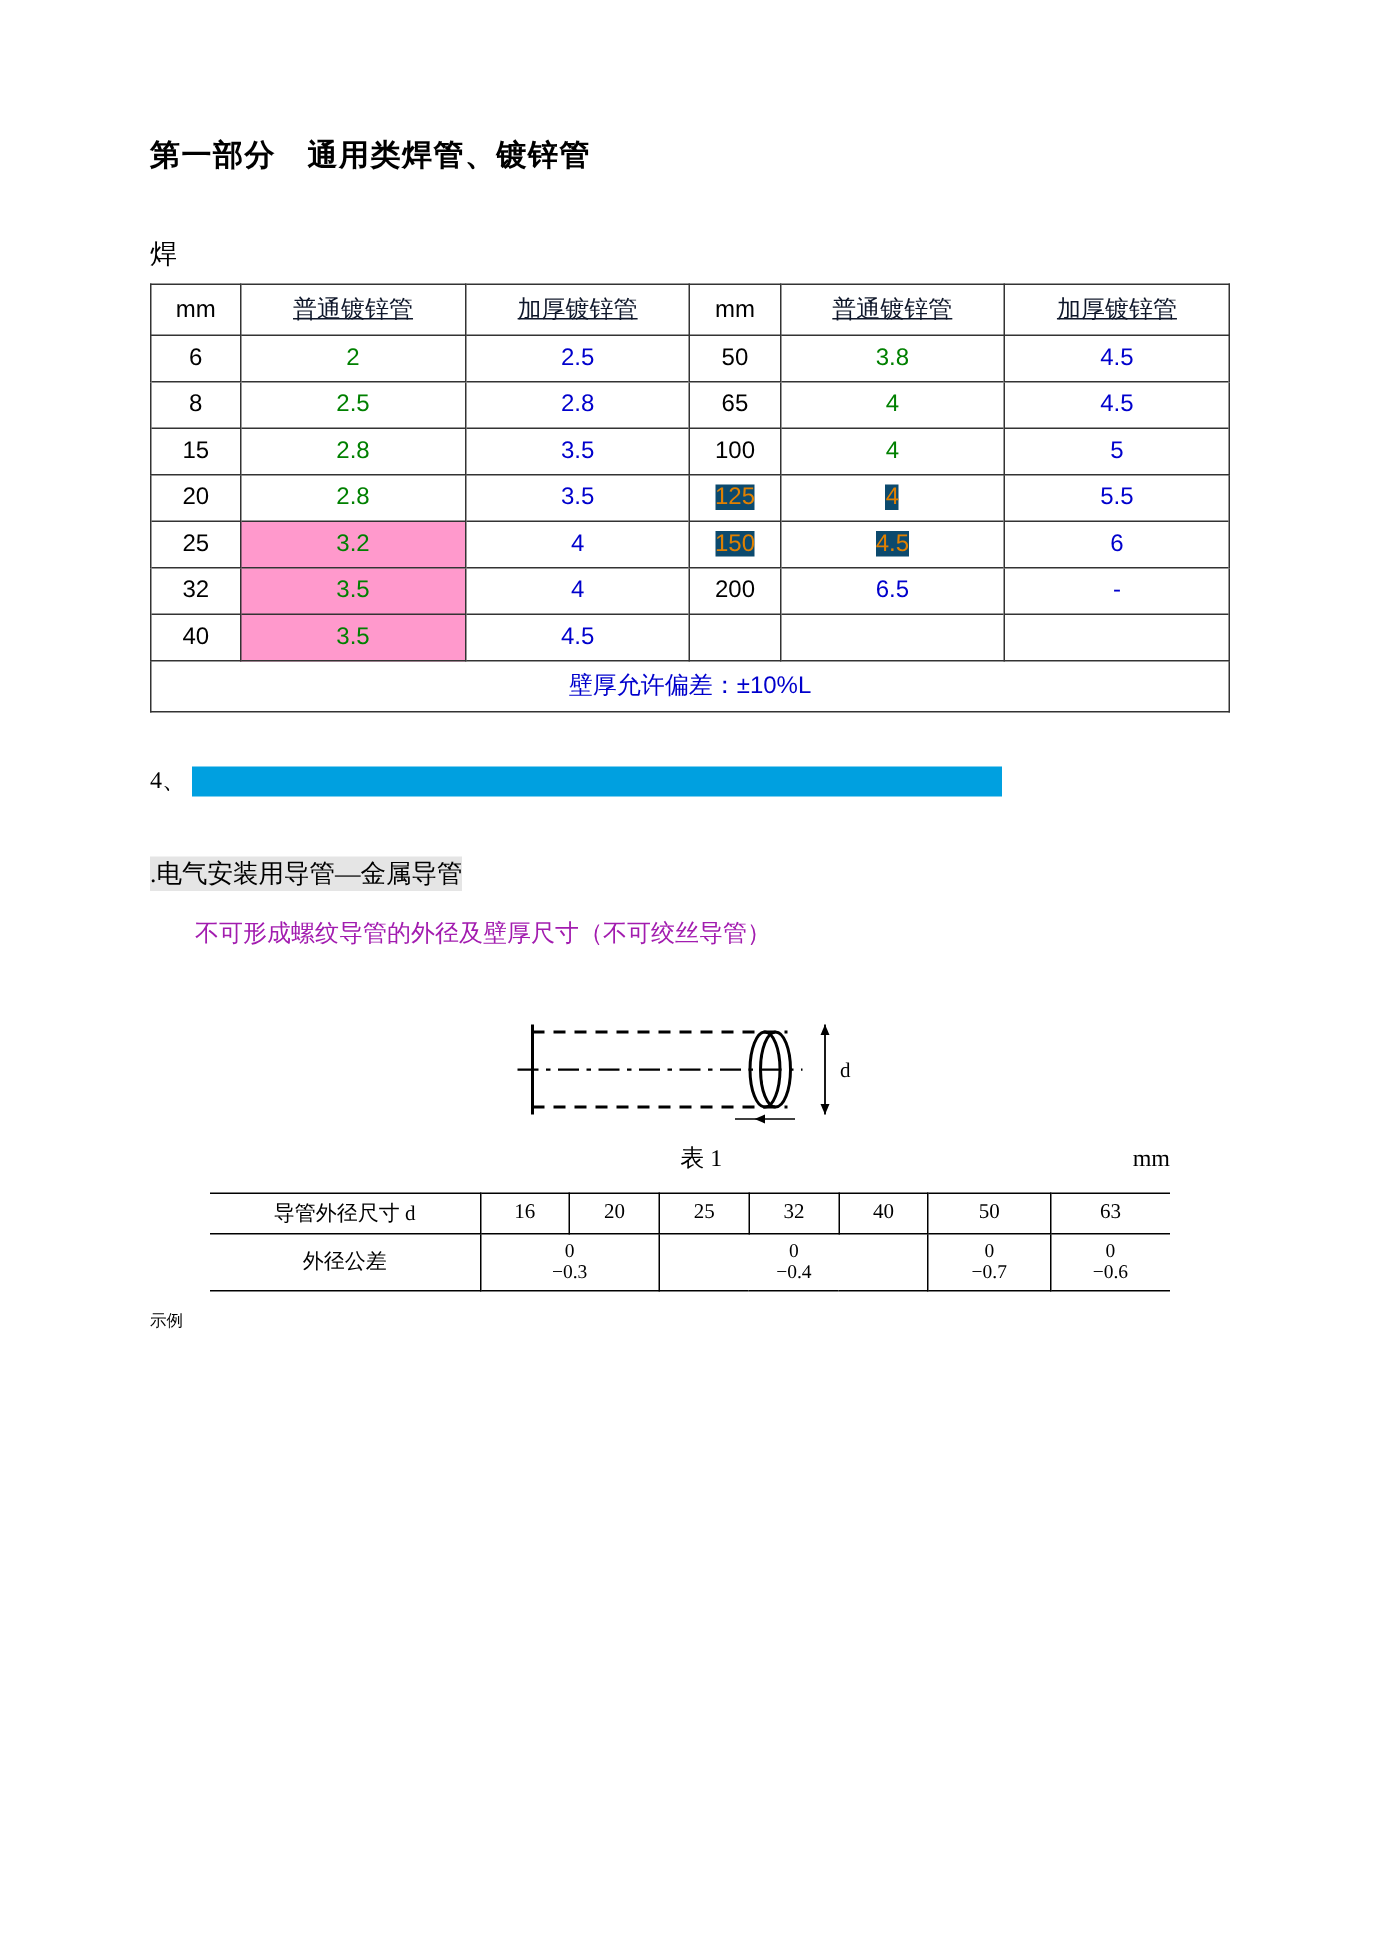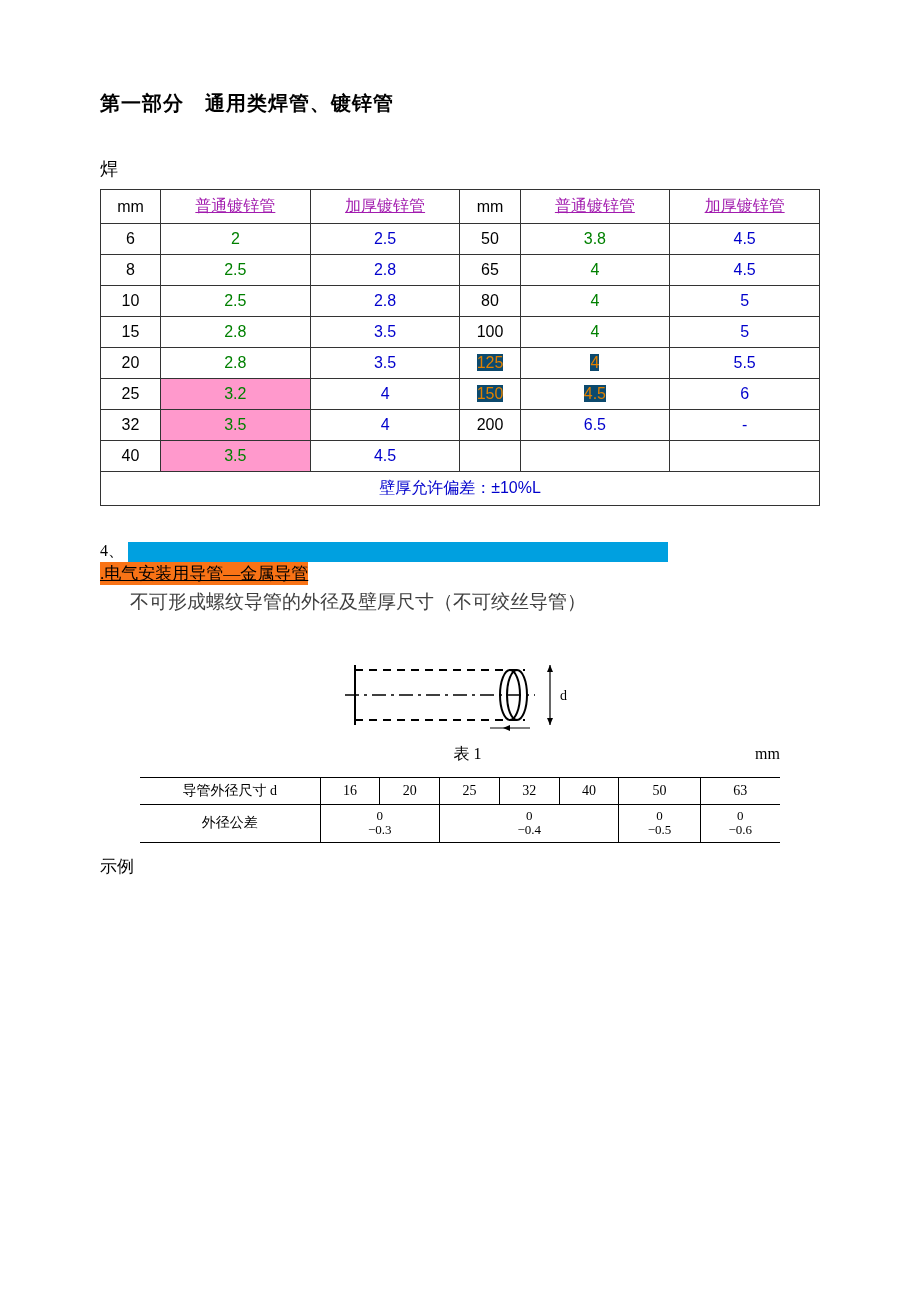--- a/index.html
+++ b/index.html
@@ -23,51 +23,51 @@
       font-family: Arial, sans-serif;
       font-size: 16px;
     }
     table.main th, table.main td {
       border: 1px solid #333;
       padding: 6px 4px;
       text-align: center;
       vertical-align: middle;
     }
     table.main th { font-weight: normal; }
-    .blue-link { color: #a21caf; text-decoration: underline; }
+    .blue-link { color: #0f172a; text-decoration: underline; }
     .green { color: #008000; }
     .blue-num { color: #0000cc; }
     .orange { color: #e08000; }
     .hl-yellow { background: #0c4a6e; }
     .hl-pink { background: #ff99cc; }
     .dashed-bottom { border-bottom: 1px dashed #333 !important; }
     .footer-row { color: #0000cc; }
     .section4 {
       margin-top: 35px;
       display: flex;
       align-items: center;
     }
     .section4-label { font-size: 16px; margin-right: 4px; }
     .cyan-bar {
       background: #00a0e0;
       height: 20px;
       width: 540px;
       display: inline-block;
     }
     .subtitle-hl {
-      background: #f97316;
+      margin-top: 40px;
+      background: #e5e5e5;
       display: inline-block;
       font-size: 17px;
-      text-decoration: underline;
     }
     .red-subtitle {
-      color: #404040;
-      margin-top: 4px;
+      color: #a21caf;
+      margin-top: 18px;
       margin-left: 30px;
-      font-size: 19px;
+      font-size: 16px;
     }
     .figure-block { margin-top: 35px; }
     .fig-svg { display: block; margin: 0 auto; }
     .fig-caption {
       text-align: center;
       font-family: SimSun, serif;
       font-size: 16px;
       margin-top: 6px;
     }
     .tbl-caption-row {
@@ -93,21 +93,21 @@
       border-bottom: 1px solid #000;
       border-left: 1px solid #000;
       border-right: 1px solid #000;
       padding: 4px 6px;
       text-align: center;
       vertical-align: middle;
     }
     table.sub .noleft { border-left: none; }
     table.sub .noright { border-right: none; }
     .stack { line-height: 1.1; font-size: 13px; }
-    .example-label { margin-top: 8px; font-size: 17px; }
+    .example-label { margin-top: 8px; font-size: 11px; }
   </style>
 </head>
 <body>
 
 <div class="title">第一部分　通用类焊管、镀锌管</div>
 
 <div class="prefix-text">焊</div>
 
 <table class="main">
   <tbody>
@@ -128,28 +128,20 @@
     <td class="dashed-bottom green">3.8</td>
     <td class="dashed-bottom blue-num">4.5</td>
   </tr>
   <tr>
     <td class="dashed-bottom">8</td>
     <td class="dashed-bottom green">2.5</td>
     <td class="dashed-bottom blue-num">2.8</td>
     <td class="dashed-bottom">65</td>
     <td class="dashed-bottom green">4</td>
     <td class="dashed-bottom blue-num">4.5</td>
-  </tr>
-  <tr>
-    <td class="dashed-bottom">10</td>
-    <td class="dashed-bottom green">2.5</td>
-    <td class="dashed-bottom blue-num">2.8</td>
-    <td class="dashed-bottom">80</td>
-    <td class="dashed-bottom green">4</td>
-    <td class="dashed-bottom blue-num">5</td>
   </tr>
   <tr>
     <td>15</td>
     <td class="green">2.8</td>
     <td class="blue-num">3.5</td>
     <td>100</td>
     <td class="green">4</td>
     <td class="blue-num">5</td>
   </tr>
   <tr>
@@ -245,21 +237,21 @@
       </td>
       <td colspan="3">
         <div class="stack">
           <div>0</div>
           <div>−0.4</div>
         </div>
       </td>
       <td>
         <div class="stack">
           <div>0</div>
-          <div>−0.5</div>
+          <div>−0.7</div>
         </div>
       </td>
       <td class="noright">
         <div class="stack">
           <div>0</div>
           <div>−0.6</div>
         </div>
       </td>
     </tr>
   </tbody>

